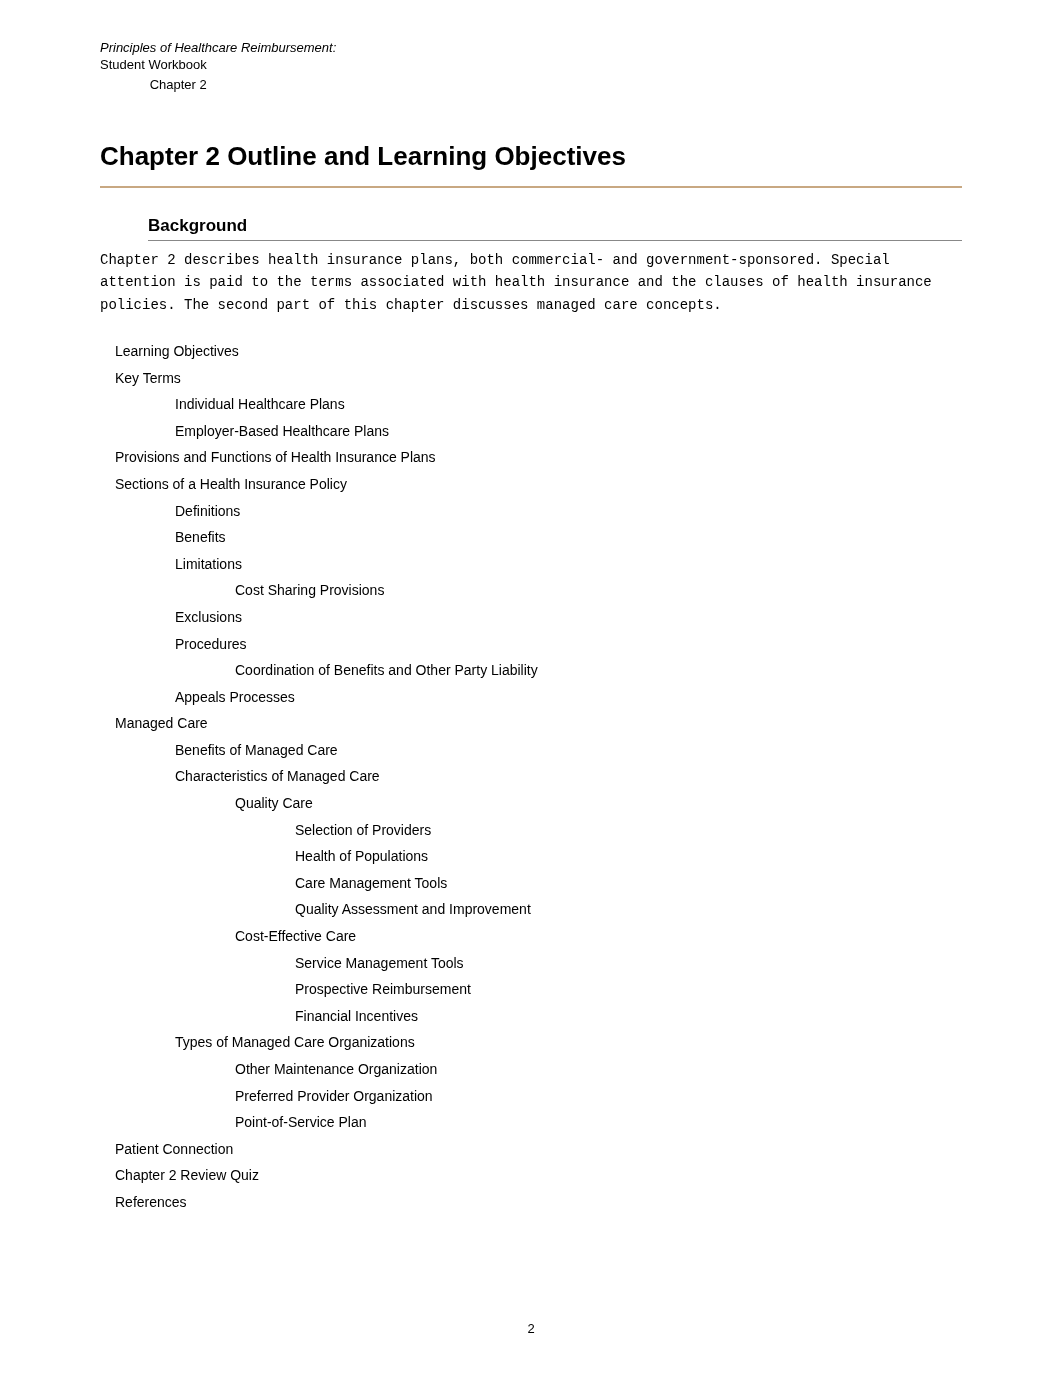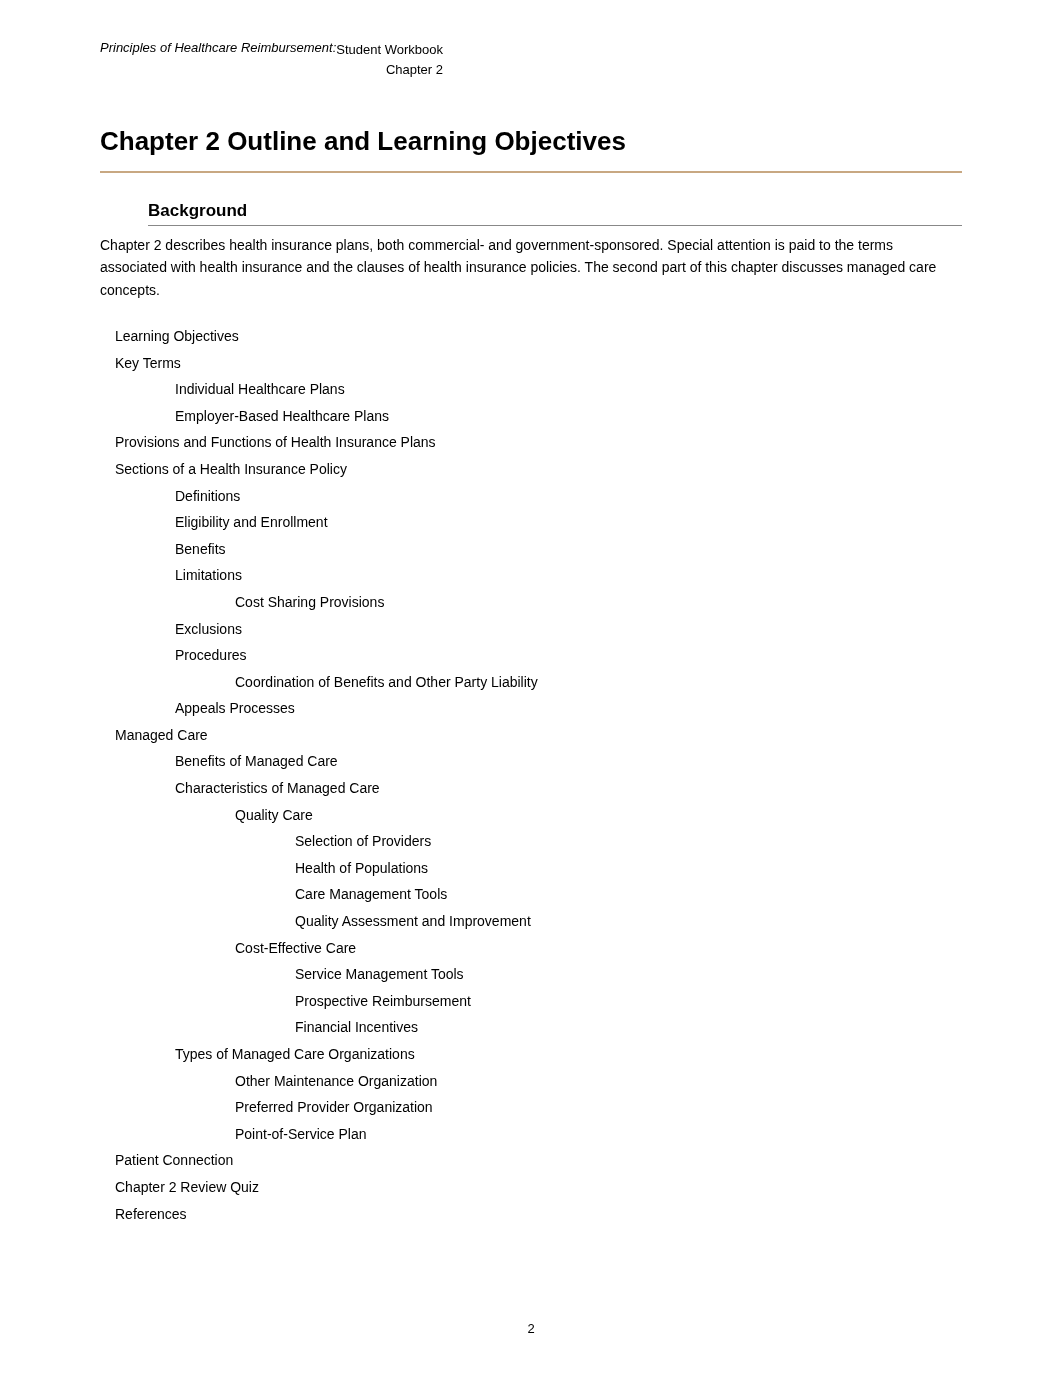--- a/index.html
+++ b/index.html
@@ -21,23 +21,25 @@
     .page {
       width: 1062px;
       min-height: 1376px;
       background: #fff;
       padding: 40px 100px 60px 100px;
       position: relative;
     }
 
     .header {
       display: flex;
+      justify-content: space-between;
       align-items: flex-start;
       margin-bottom: 30px;
       padding-bottom: 10px;
+      flex-direction: column;
     }
 
     .header-left {
       font-style: italic;
       font-size: 13px;
       color: #000;
     }
 
     .header-right {
       font-size: 13px;
@@ -69,20 +71,21 @@
       margin-bottom: 8px;
       border-bottom: 1px solid #888;
       padding-bottom: 4px;
       margin-left: 48px;
     }
 
     .background-text {
       font-size: 14px;
       line-height: 1.6;
       color: #000;
+      font-family: Liberation Mono, monospace;
     }
 
     .outline-list {
       font-size: 14px;
       line-height: 1.9;
       color: #000;
     }
 
     .outline-item {
       display: block;
@@ -137,21 +140,20 @@
 
   <div class="section">
     <div class="outline-list" id="outline-list">
     <span class="outline-item">Learning Objectives</span>
         <span class="outline-item">Key Terms</span>
         <span class="outline-item indent-1">Individual Healthcare Plans</span>
         <span class="outline-item indent-1">Employer-Based Healthcare Plans</span>
         <span class="outline-item">Provisions and Functions of Health Insurance Plans</span>
         <span class="outline-item">Sections of a Health Insurance Policy</span>
         <span class="outline-item indent-1">Definitions</span>
-        <span class="outline-item indent-1">Eligibility and Enrollment</span>
         <span class="outline-item indent-1">Benefits</span>
         <span class="outline-item indent-1">Limitations</span>
         <span class="outline-item indent-2">Cost Sharing Provisions</span>
         <span class="outline-item indent-1">Exclusions</span>
         <span class="outline-item indent-1">Procedures</span>
         <span class="outline-item indent-2">Coordination of Benefits and Other Party Liability</span>
         <span class="outline-item indent-1">Appeals Processes</span>
         <span class="outline-item">Managed Care</span>
         <span class="outline-item indent-1">Benefits of Managed Care</span>
         <span class="outline-item indent-1">Characteristics of Managed Care</span>

